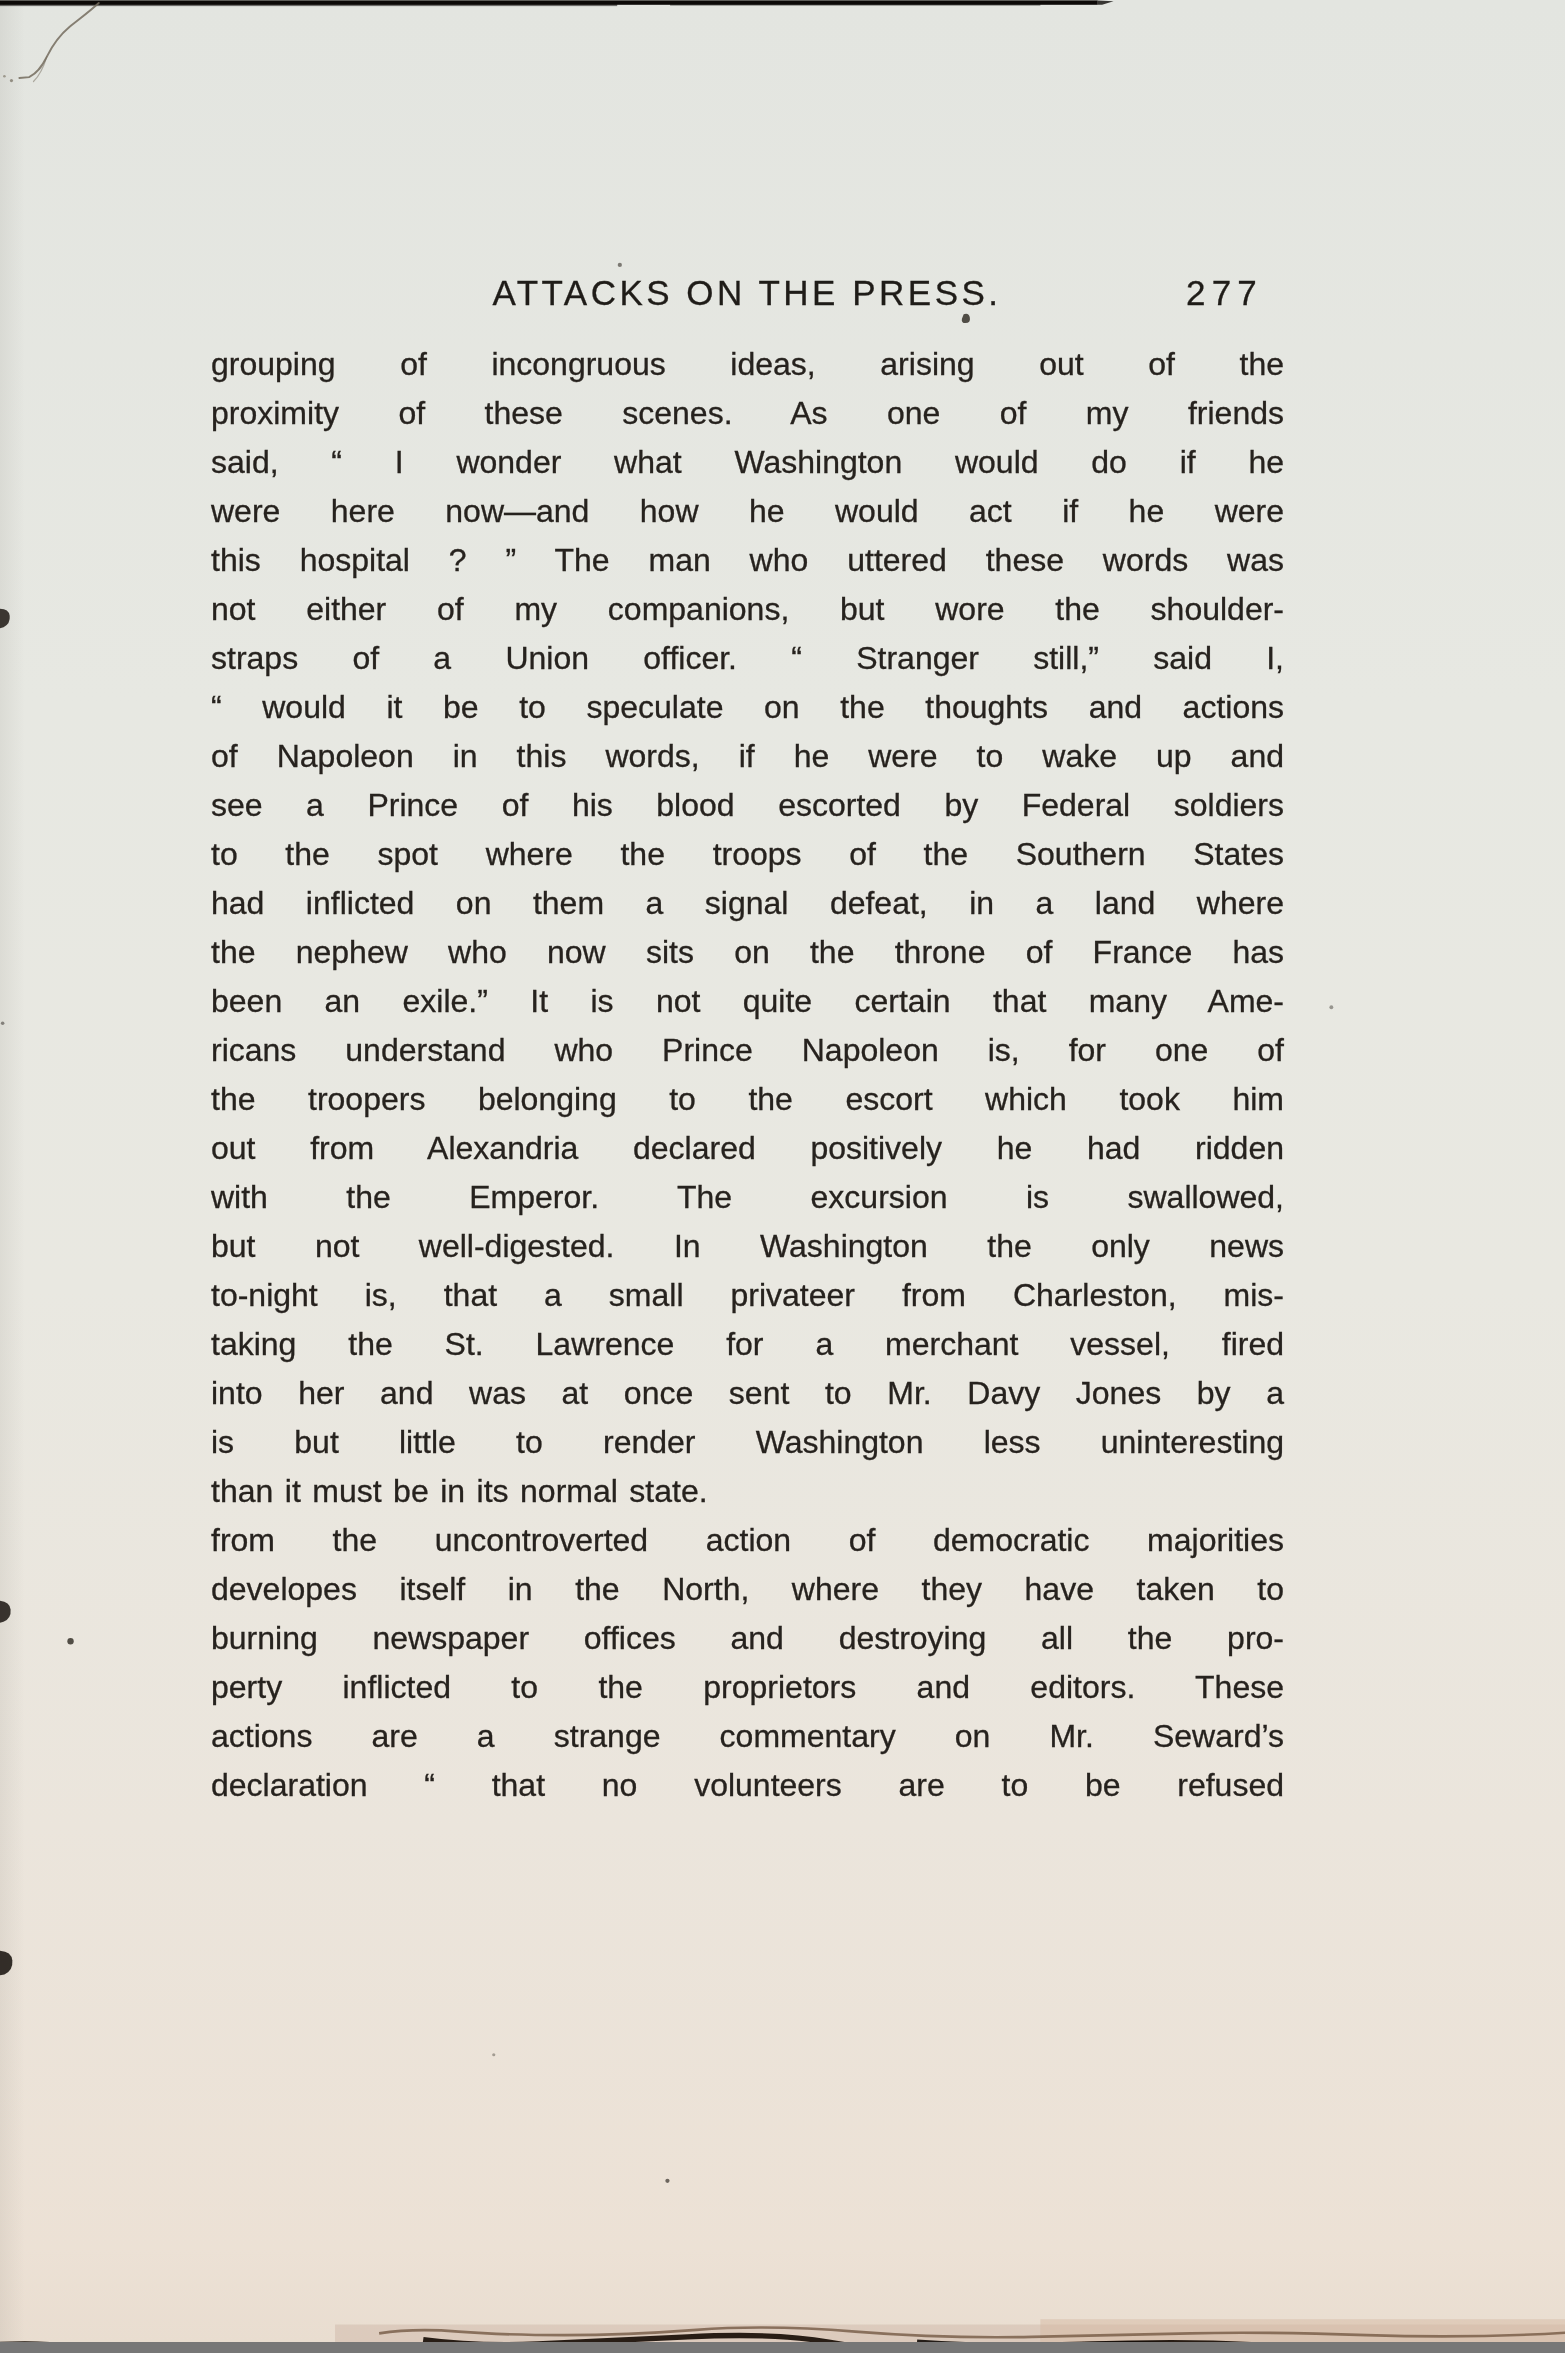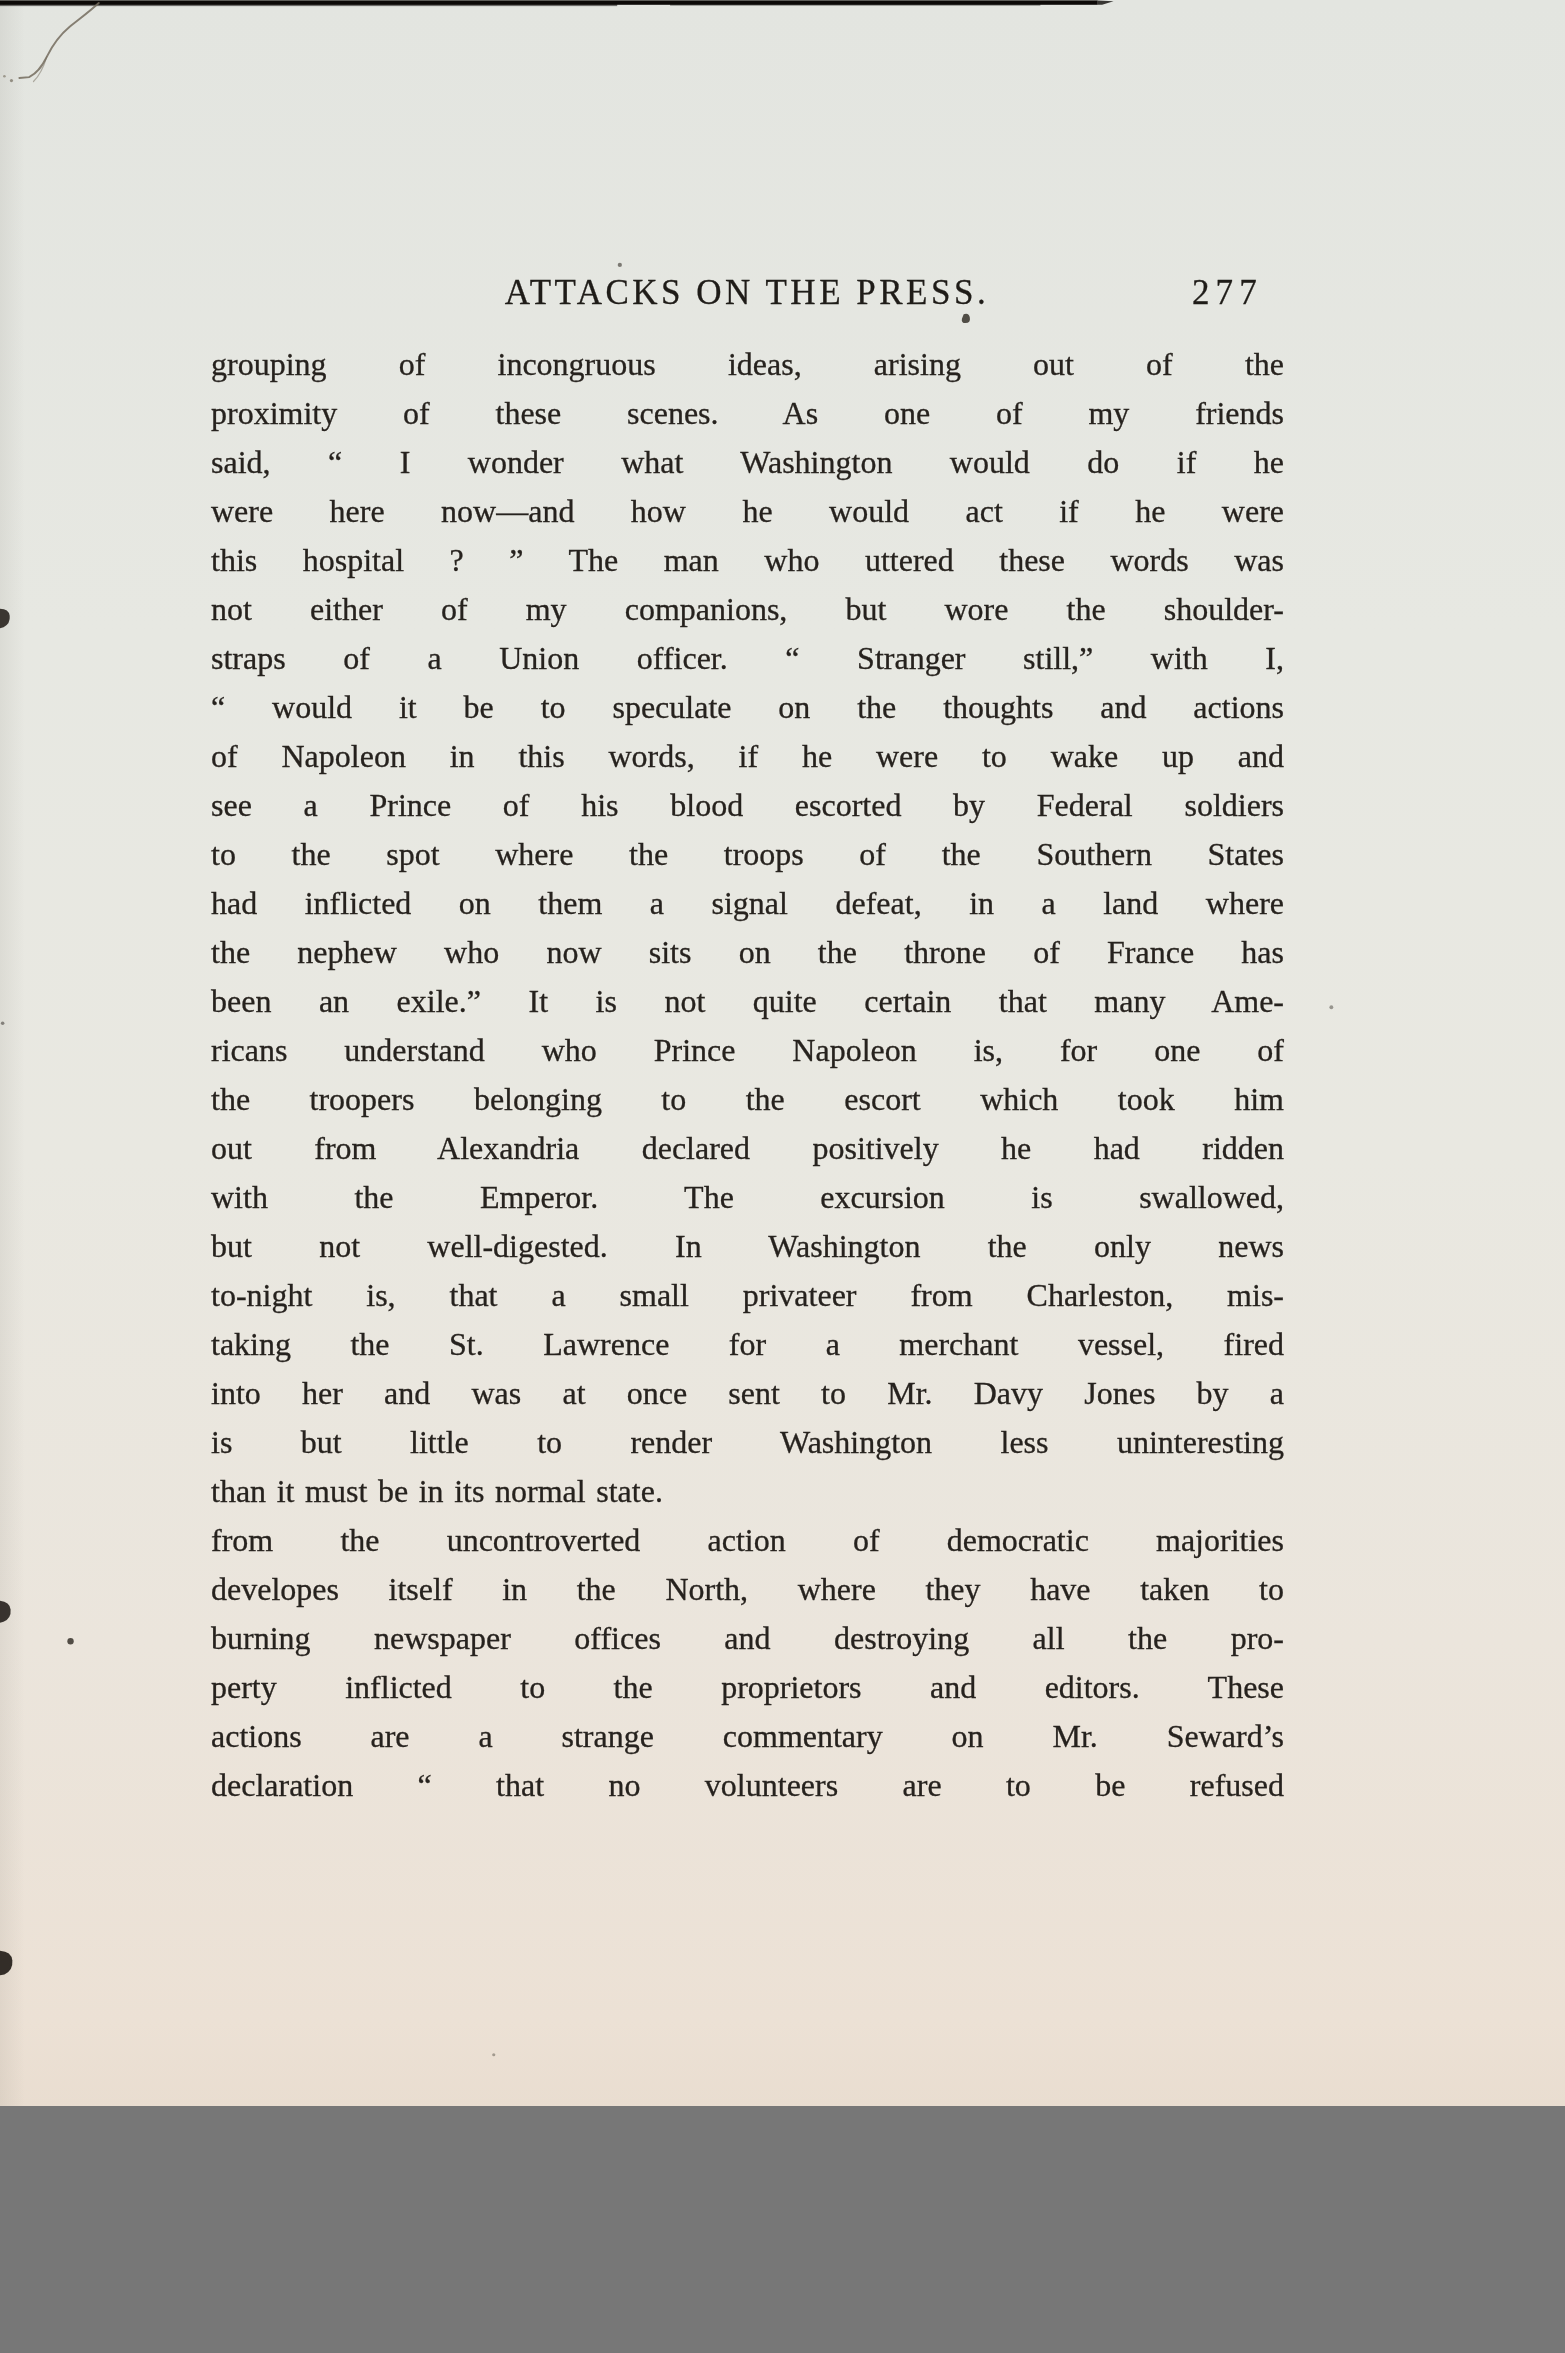--- a/index.html
+++ b/index.html
@@ -1,23 +1,23 @@
 <!DOCTYPE html>
 <html style="font-size:14px"><head>
 <meta charset="utf-8">
 <style>
   html,body{margin:0;padding:0;background:#777;}
   .page{
     position:relative;
-    width:1565px;height:2106px;
+    width:1565px;height:2342px;
     overflow:hidden;
     background:
       linear-gradient(90deg, rgba(110,105,95,0.10) 0px, rgba(110,105,95,0.0) 25px),
       linear-gradient(180deg,#e3e5e0 0%,#e7e8e2 30%,#e9e8e1 55%,#ebe5dc 78%,#ece1d5 96%,#e9ddd0 100%);
-    font-family:Liberation Serif, serif;
+    font-family:Liberation Sans, sans-serif;
     color:#24201c;
   }
   .running-head{
     position:absolute;top:272px;left:370px;width:754px;
     text-align:center;
     font-size:35px;line-height:41px;
     letter-spacing:3.5px;
     color:#1f1c18;
     -webkit-text-stroke:0.3px #1f1c18;
   }
@@ -56,21 +56,21 @@
   <div class="folio">277</div>
 
   <div class="body-text">
     <div>
       <div class="line">grouping of incongruous ideas, arising out of the</div>
       <div class="line">proximity of these scenes.  As one of my friends</div>
       <div class="line">said, “ I wonder what Washington would do if he</div>
       <div class="line">were here now—and how he would act if he were</div>
       <div class="line">this hospital ? ”  The man who uttered these words was</div>
       <div class="line">not either of my companions, but wore the shoulder-</div>
-      <div class="line">straps of a Union officer.  “ Stranger still,” with I,</div>
+      <div class="line">straps of a Union officer.  “ Stranger still,” said I,</div>
       <div class="line">“ would it be to speculate on the thoughts and actions</div>
       <div class="line">of Napoleon in this words, if he were to wake up and</div>
       <div class="line">see a Prince of his blood escorted by Federal soldiers</div>
       <div class="line">to the spot where the troops of the Southern States</div>
       <div class="line">had inflicted on them a signal defeat, in a land where</div>
       <div class="line">the nephew who now sits on the throne of France has</div>
       <div class="line">been an exile.”  It is not quite certain that many Ame-</div>
       <div class="line">ricans understand who Prince Napoleon is, for one of</div>
       <div class="line">the troopers belonging to the escort which took him</div>
       <div class="line">out from Alexandria declared positively he had ridden</div>

